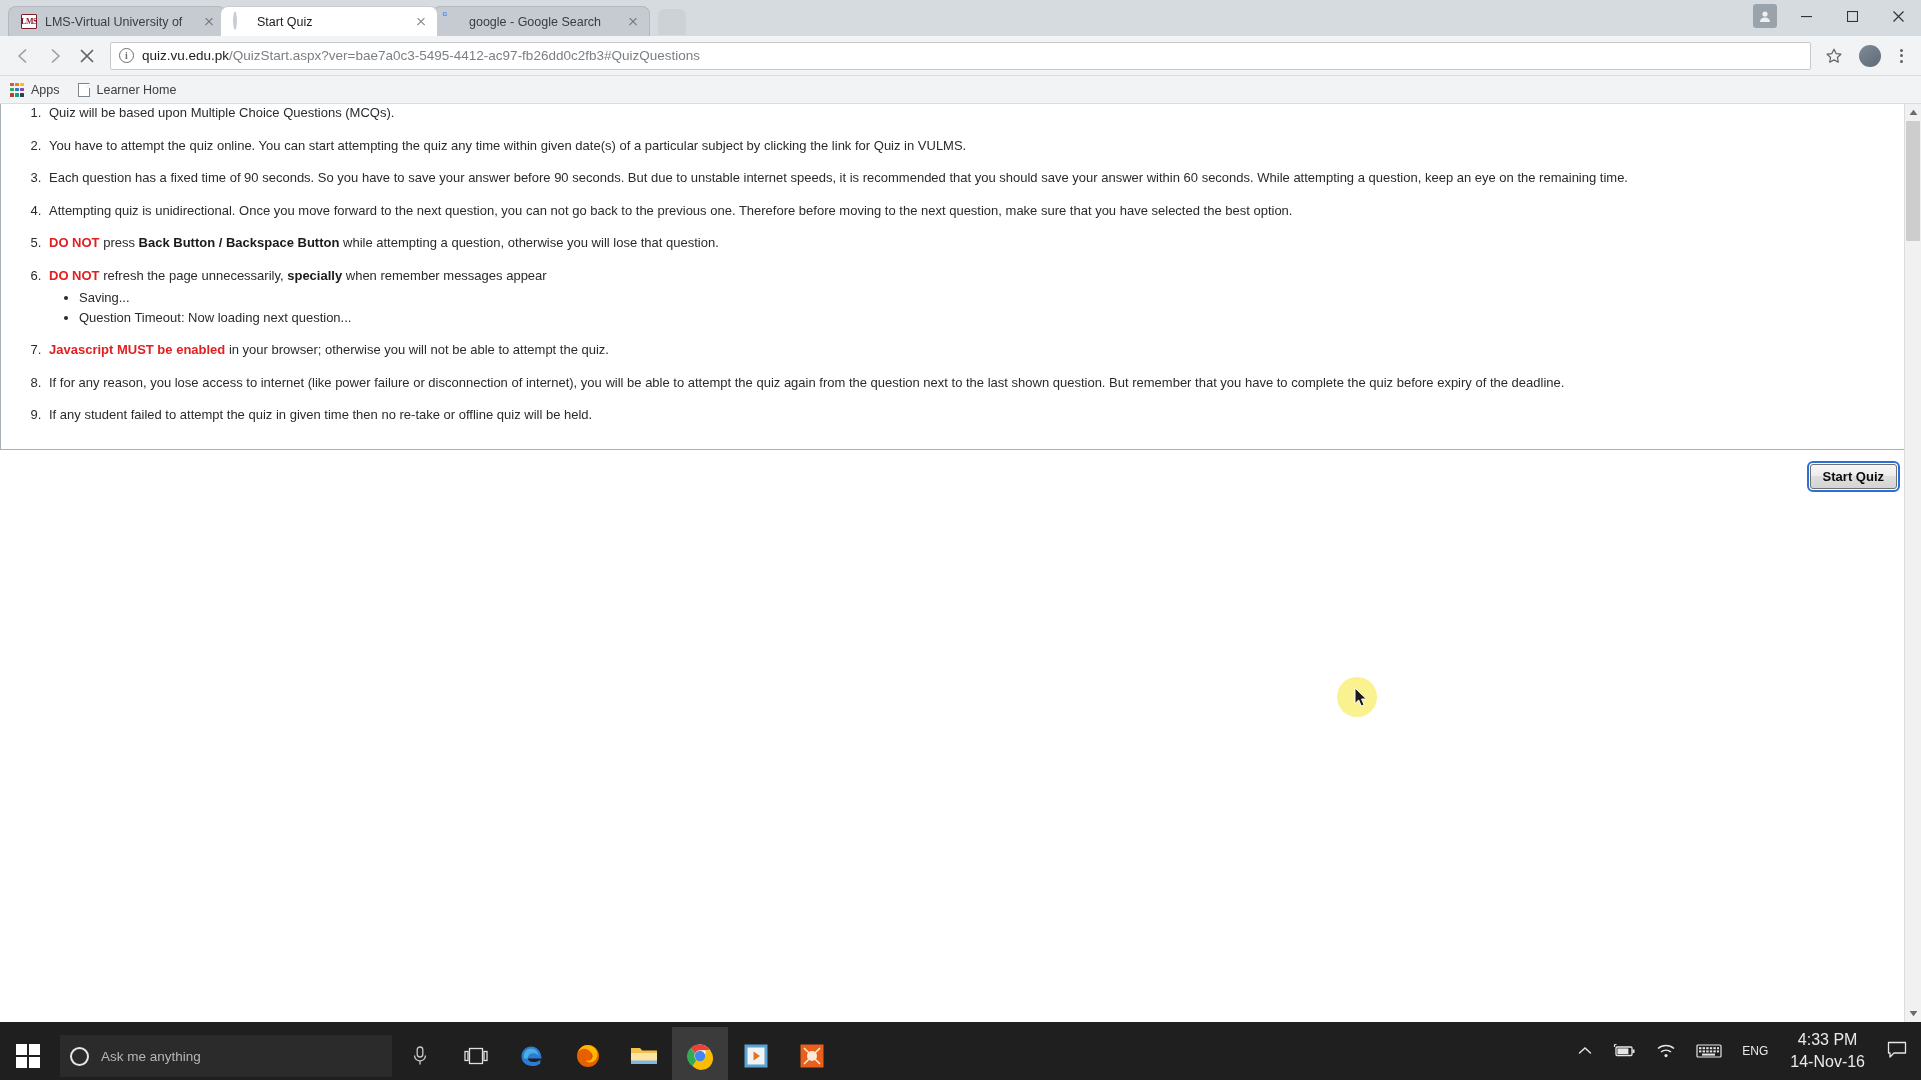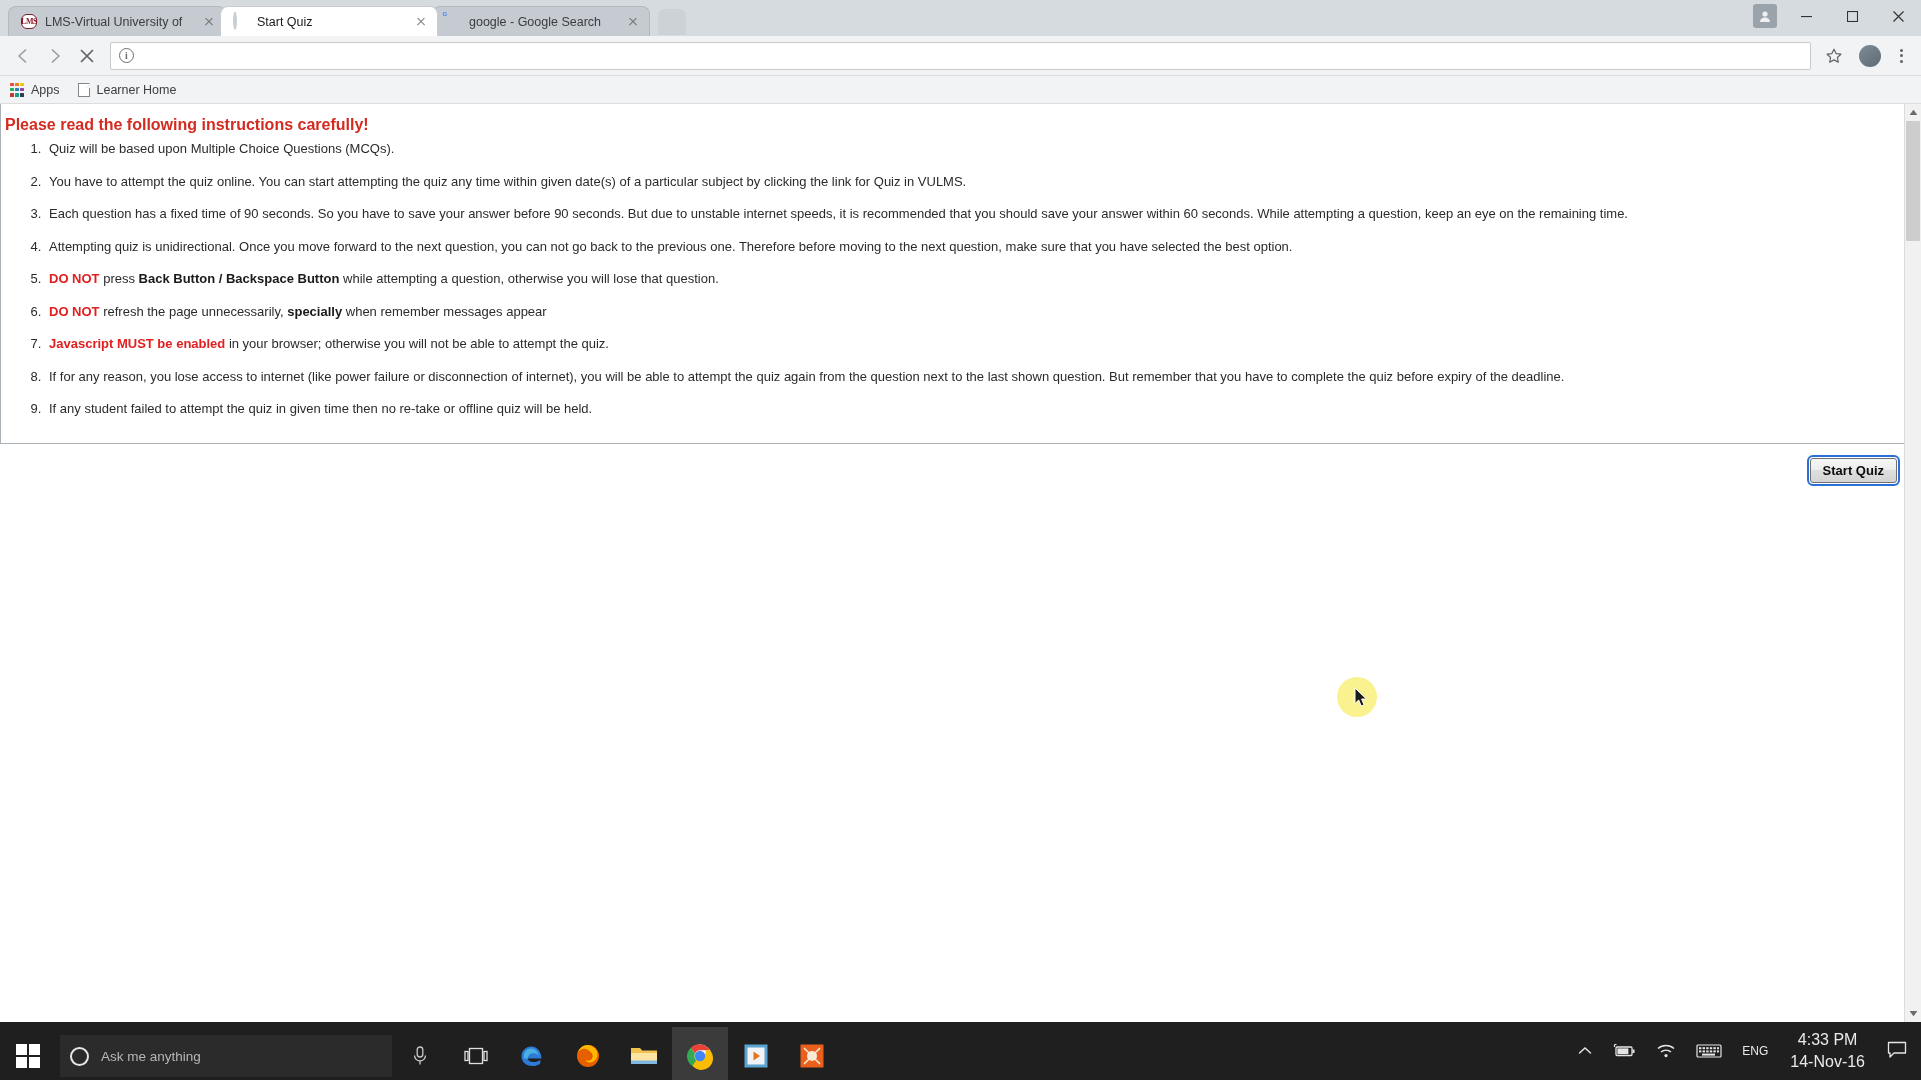--- a/index.html
+++ b/index.html
@@ -36,21 +36,21 @@
   }
   .tab .tabclose::before, .tab .tabclose::after {
     content: ""; position: absolute; left: 3px; top: 7.5px;
     width: 10px; height: 1.4px; background: #555;
   }
   .tab .tabclose::before { transform: rotate(45deg); }
   .tab .tabclose::after { transform: rotate(-45deg); }
 
   
   .fav-lms {
-    background: #fff; border: 1px solid #7a1f2b; border-radius: 6px;
+    background: #fff; border: 1px solid #7a1f2b; border-radius: 1px;
     width: 16px; height: 15px; display: flex; align-items: center; justify-content: center;
     font-size: 8px; font-weight: bold; color: #8b1a2b; letter-spacing: -.5px;
     font-family: "Liberation Serif", serif;
   }
   .fav-spinner {
     width: 14px; height: 14px; border-radius: 50%;
     border: 2px solid #c9ced3; border-top-color: #8d949b;
     margin-top: 1px;
   }
   .fav-google {
@@ -311,20 +311,21 @@
         </svg>
     </div>
     <div class="navbtn stop">
       <svg width="18" height="18" viewBox="0 0 18 18">
           <path d="M3.5 3.5 L14.5 14.5 M14.5 3.5 L3.5 14.5" stroke="#5f6368" stroke-width="1.7" stroke-linecap="round"></path>
         </svg>
     </div>
 
     <div class="omnibox">
       <span class="infoicon">i</span>
+      <span class="urltext"><span>quiz.vu.edu.pk</span><span class="dim">/QuizStart.aspx?ver=bae7a0c3-5495-4412-ac97-fb26dd0c2fb3#QuizQuestions</span></span>
     </div>
 
     <div class="navbtn starbtn">
       <svg width="18" height="18" viewBox="0 0 18 18">
           <path d="M9 2.2 L11.1 6.6 L15.9 7.2 L12.4 10.5 L13.3 15.2 L9 12.9 L4.7 15.2 L5.6 10.5 L2.1 7.2 L6.9 6.6 Z" fill="none" stroke="#5f6368" stroke-width="1.2" stroke-linejoin="round"></path>
         </svg>
     </div>
     <div class="extico"></div>
     <div class="menubtn">
         <i></i>
@@ -353,28 +354,30 @@
       <span>Learner Home</span>
     </div>
   </div>
 
   <div class="viewport">
 
     <div class="quizbox">
 
 
       <div class="quizbody">
-        <div class="instrtitle">Please read the following instructions carefully!</div>
         <ol class="instructions" id="instr-list">
             <li><span>Quiz will be based upon Multiple Choice Questions (MCQs).</span></li>
             <li><span>You have to attempt the quiz online. You can start attempting the quiz any time within given date(s) of a particular subject by clicking the link for Quiz in VULMS.</span></li>
             <li><span>Each question has a fixed time of 90 seconds. So you have to save your answer before 90 seconds. But due to unstable internet speeds, it is recommended that you should save your answer within 60 seconds. While attempting a question, keep an eye on the remaining time.</span></li>
             <li><span>Attempting quiz is unidirectional. Once you move forward to the next question, you can not go back to the previous one. Therefore before moving to the next question, make sure that you have selected the best option.</span></li>
             <li><span class="rednot">DO NOT</span><span> press </span><span class="bld">Back Button / Backspace Button</span><span> while attempting a question, otherwise you will lose that question.</span></li>
-            <li><span class="rednot">DO NOT</span><span> refresh the page unnecessarily, </span><span class="bld">specially</span><span> when remember messages appear</span></li>
+            <li><span class="rednot">DO NOT</span><span> refresh the page unnecessarily, </span><span class="bld">specially</span><span> when remember messages appear</span><ul>
+                <li>Saving...</li>
+                <li>Question Timeout: Now loading next question...</li>
+              </ul></li>
             <li><span class="redbold">Javascript MUST be enabled</span><span> in your browser; otherwise you will not be able to attempt the quiz.</span></li>
             <li><span>If for any reason, you lose access to internet (like power failure or disconnection of internet), you will be able to attempt the quiz again from the question next to the last shown question. But remember that you have to complete the quiz before expiry of the deadline.</span></li>
             <li><span>If any student failed to attempt the quiz in given time then no re-take or offline quiz will be held.</span></li>
           </ol>
       </div>
     </div>
 
     <div class="btnrow">
       <button class="startbtn">Start Quiz</button>
     </div>

